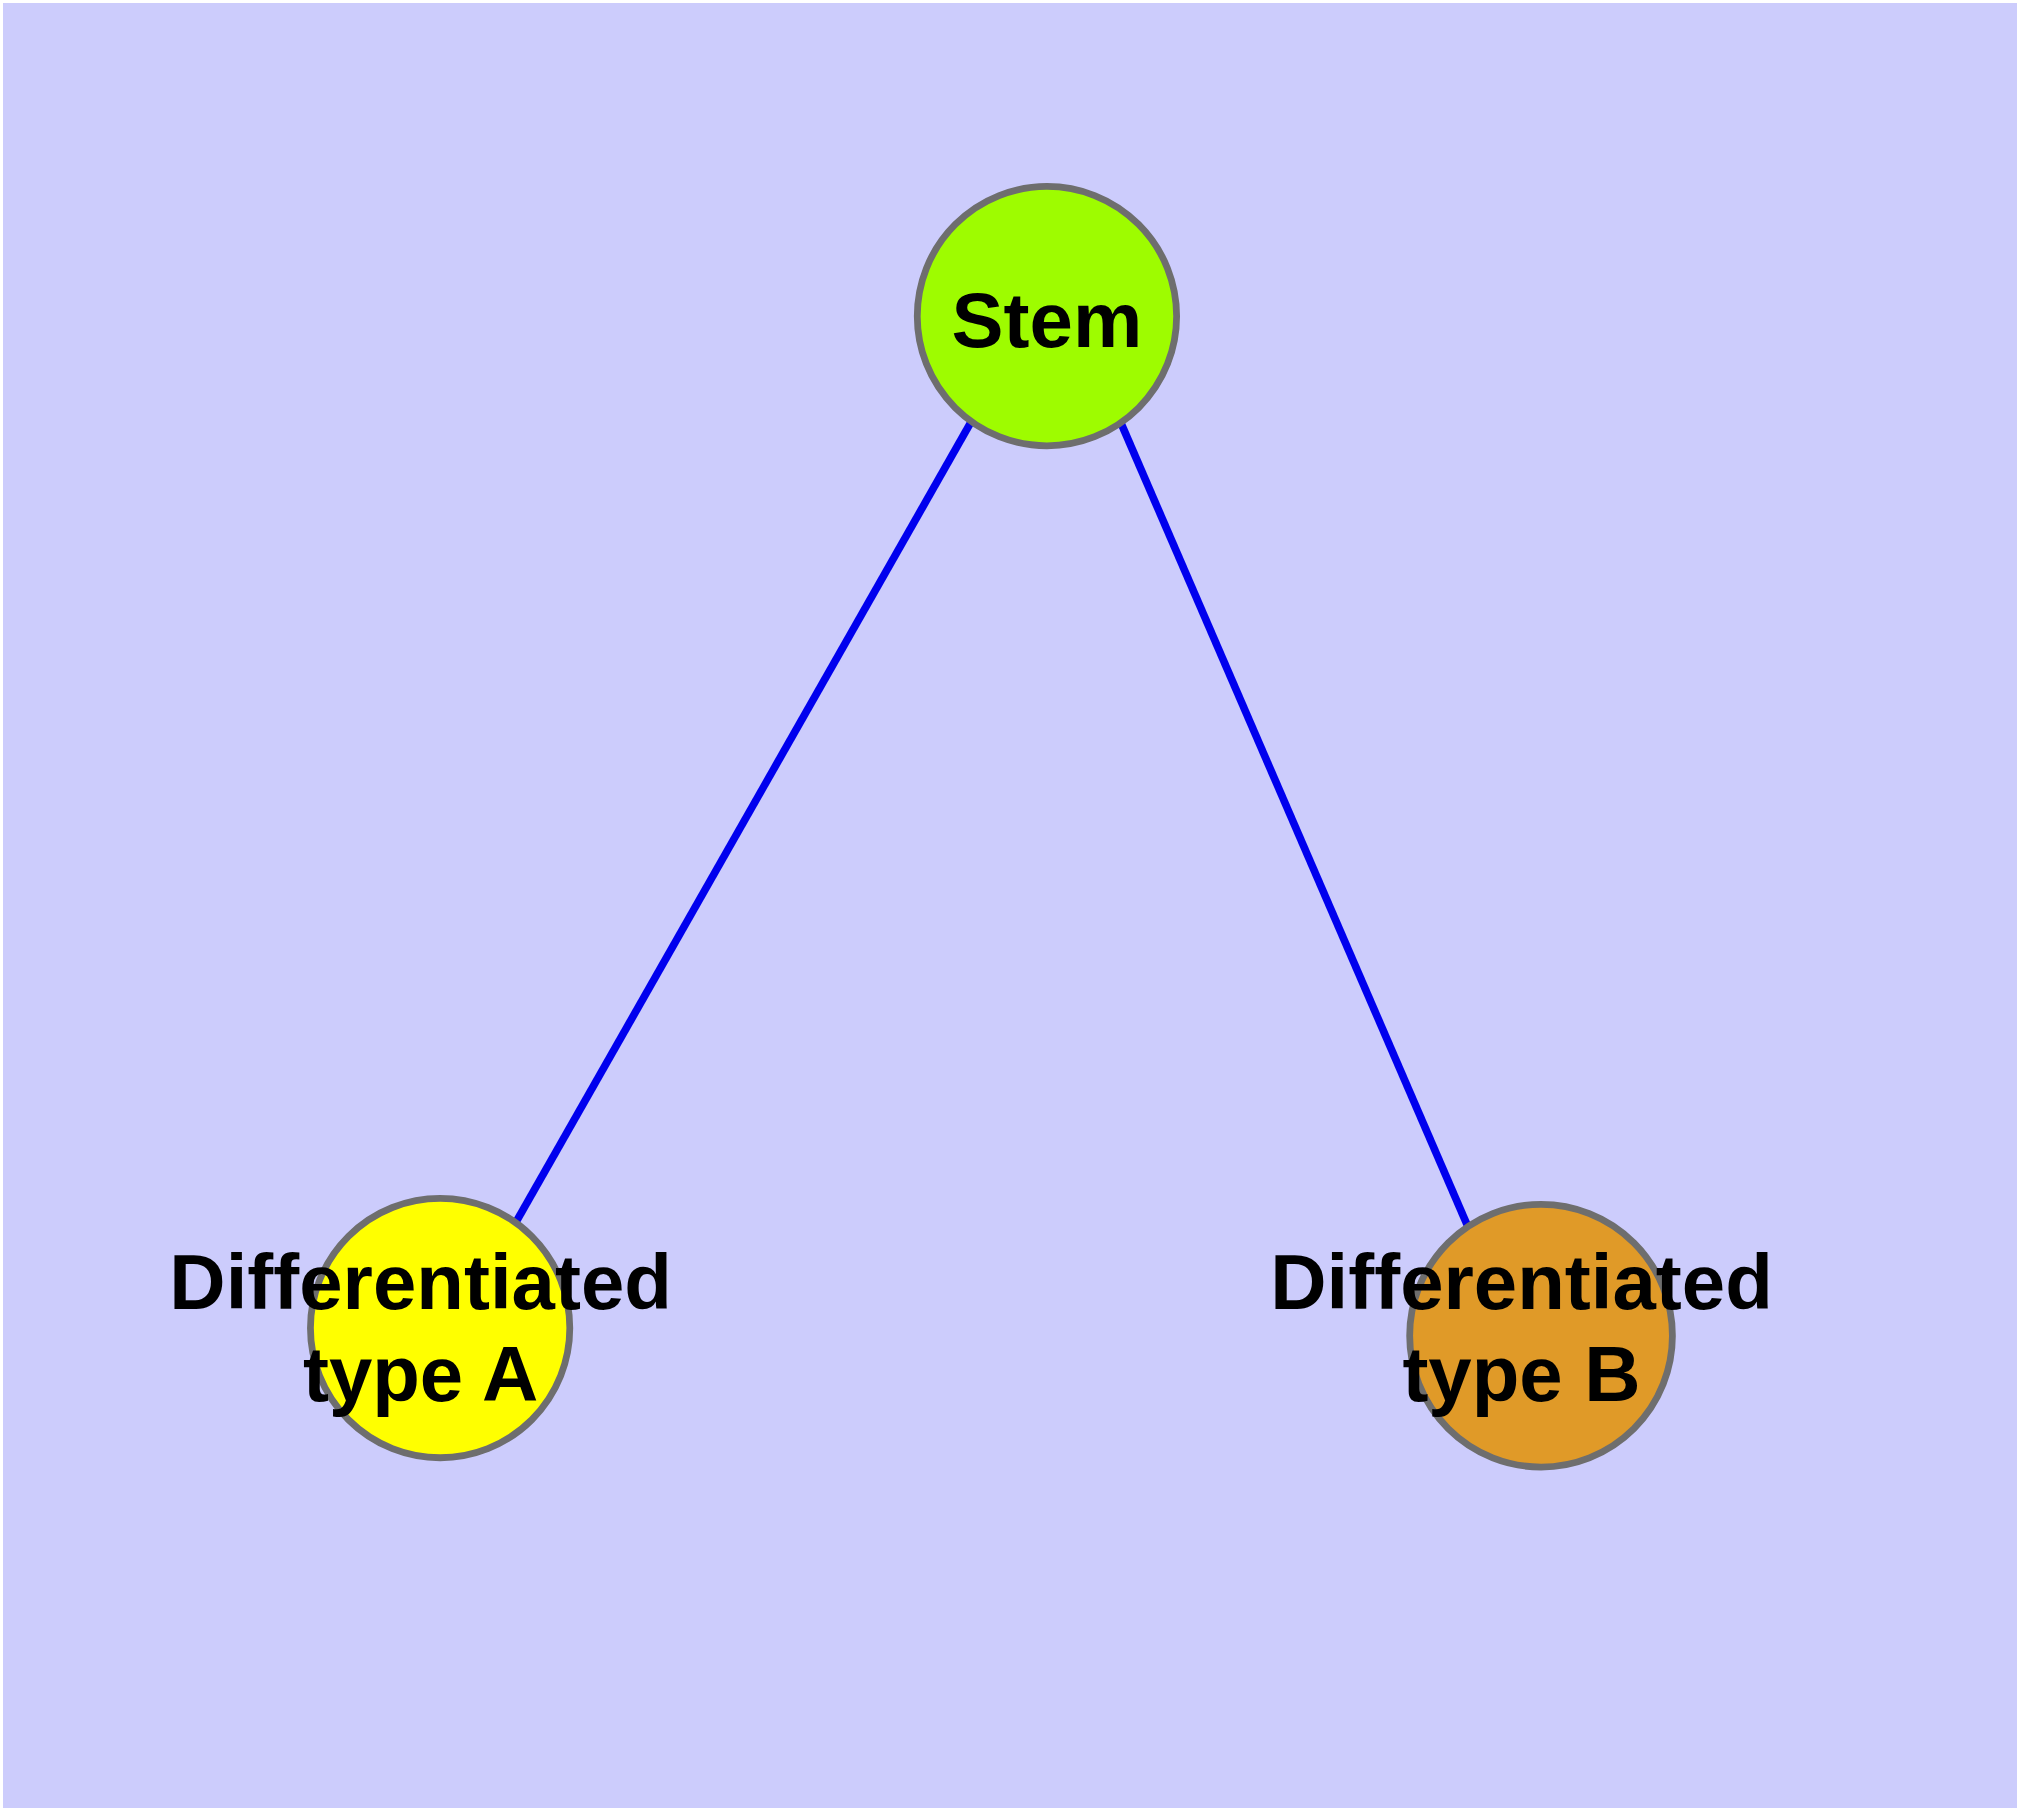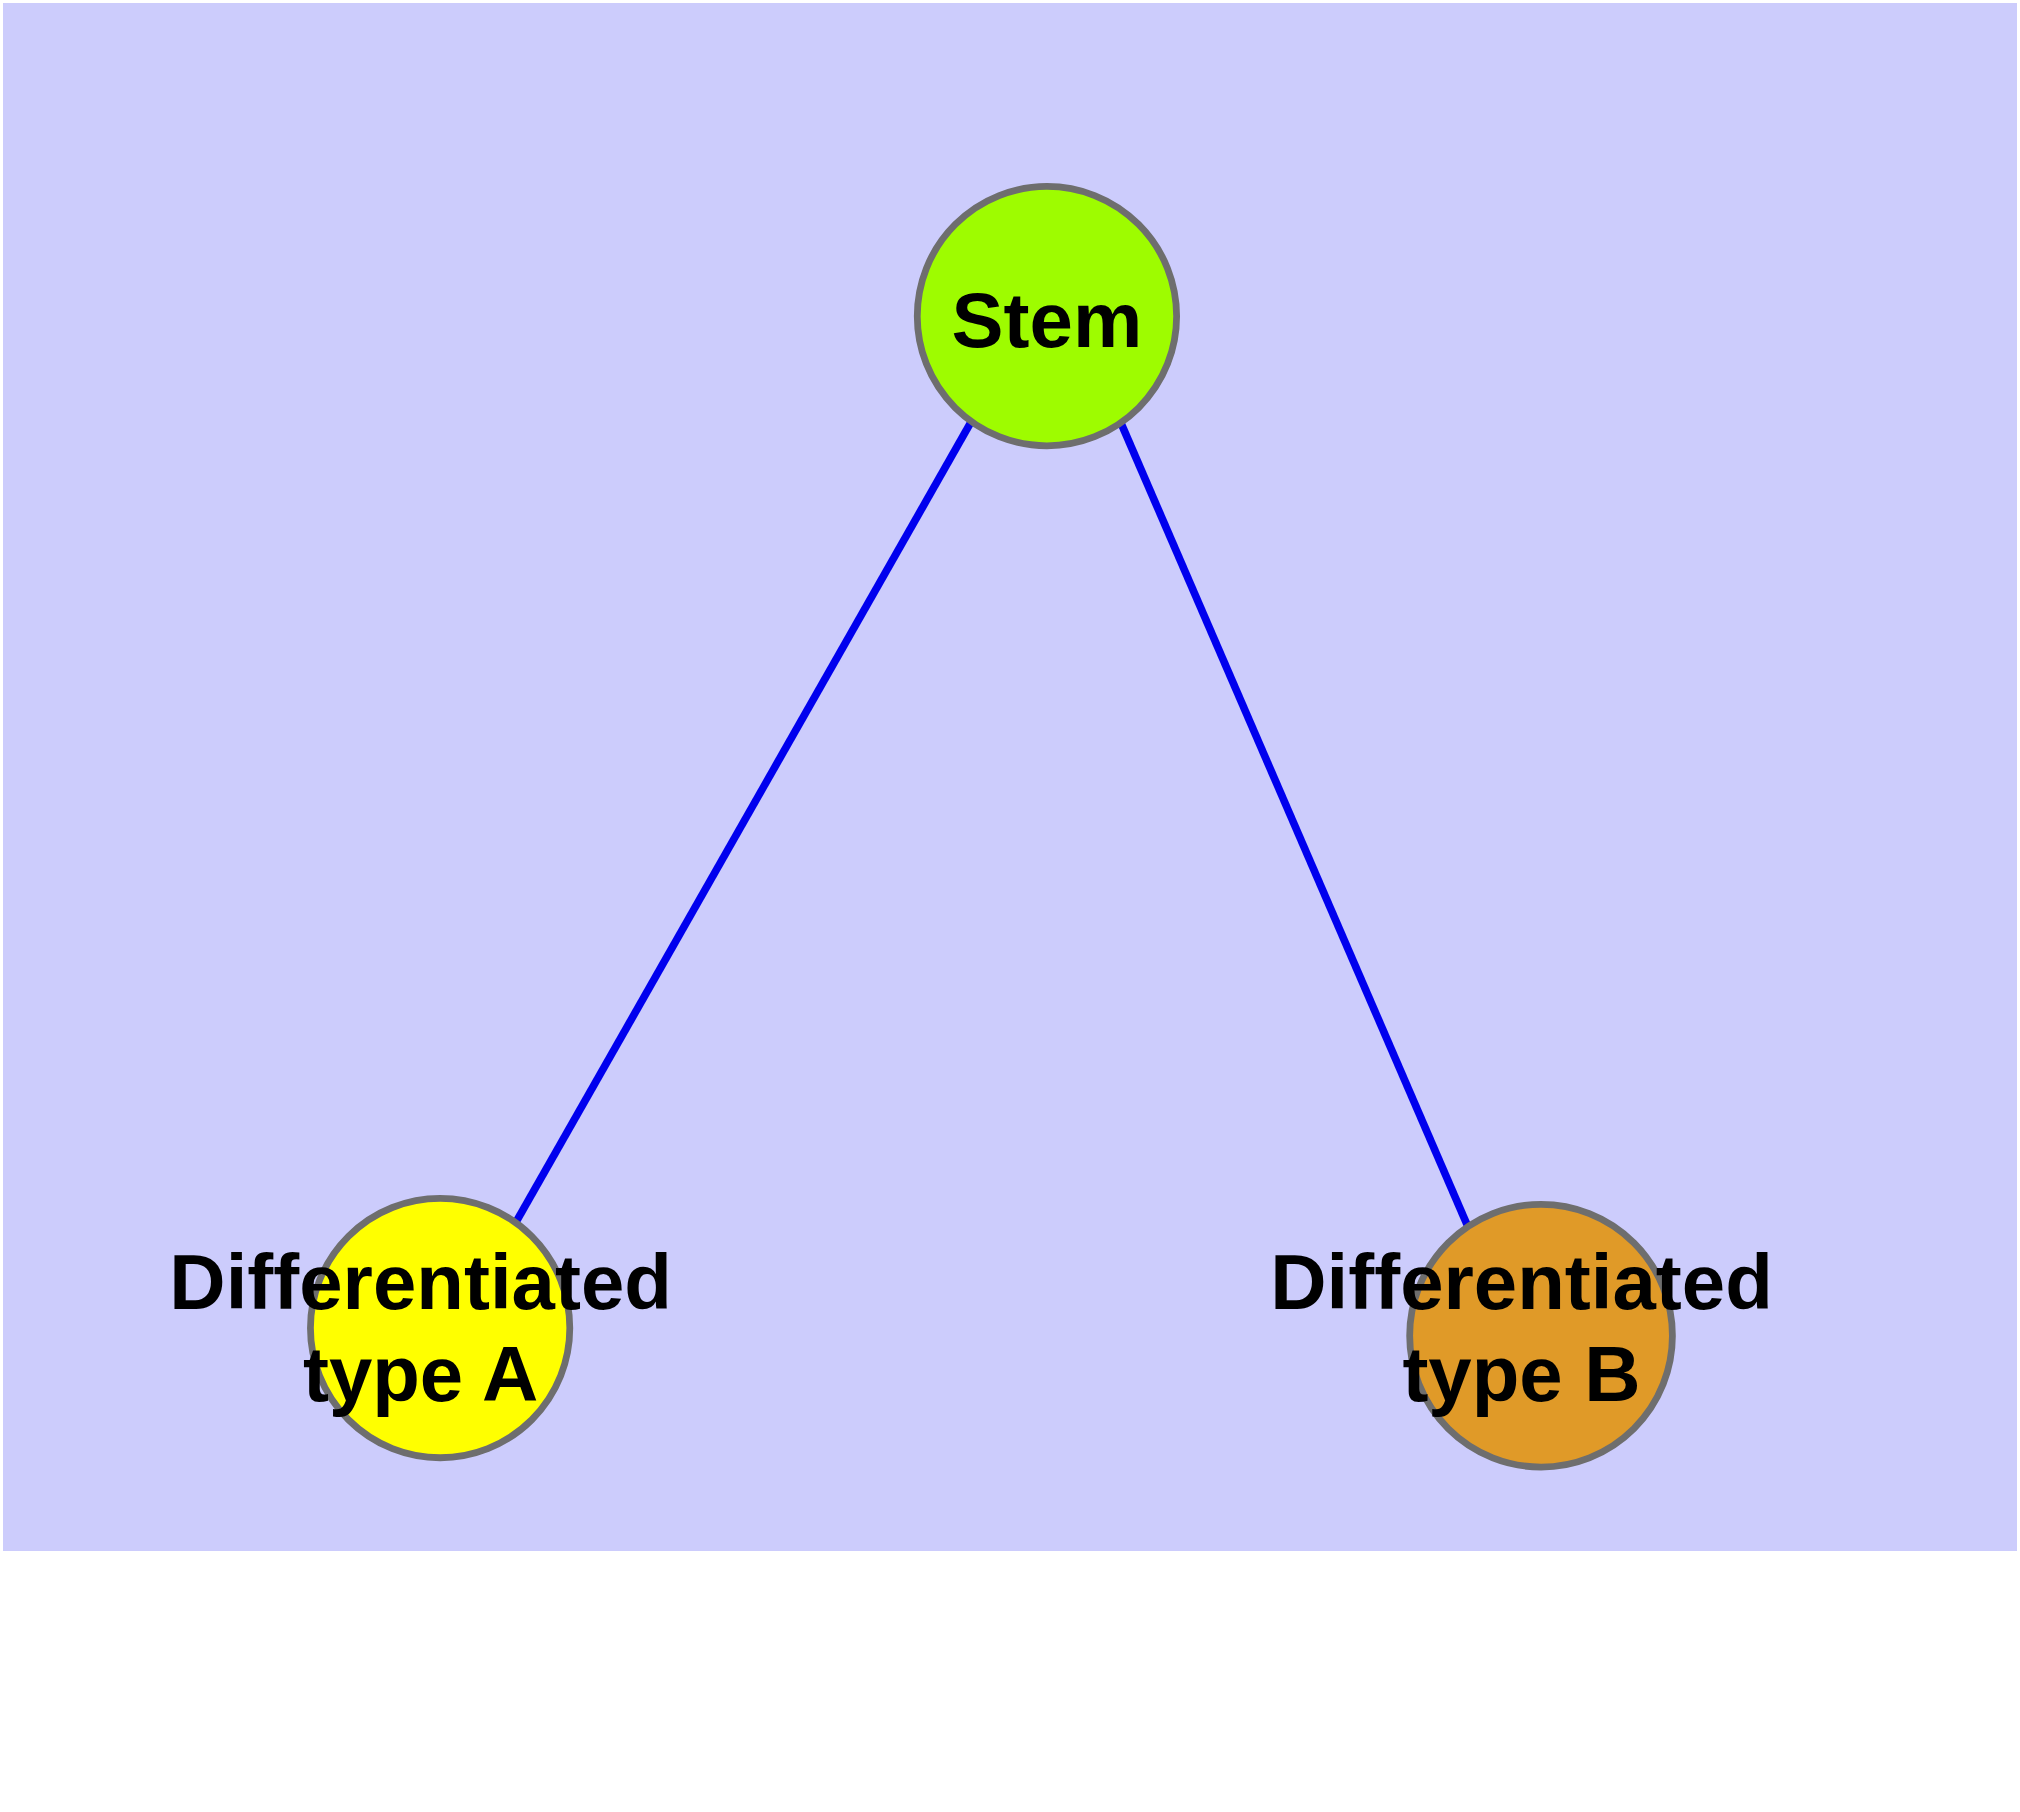--- a/index.html
+++ b/index.html
@@ -45,21 +45,21 @@
     font-size: 92px;
     fill: #000000;
     text-anchor: middle;
     dominant-baseline: auto;
     white-space: pre;
   }
 </style>
 </head>
 <body>
 
-<div id="canvas" style="width: 2021px; height: 1551px; background: rgb(255, 255, 255);">
+<div id="canvas" style="width: 2021px; height: 1812px; background: rgb(255, 255, 255);">
 
   <div id="plot-area" style="background: rgb(204, 204, 252);"></div>
 
   <svg id="graph-svg" viewBox="0 0 2384 2138" style="width: 2021px; height: 1812px;">
 
     <g>
       <line class="edge-line" x1="1146" y1="497" x2="608" y2="1443" stroke="#0000ee" stroke-width="9"></line>
       <line class="edge-line" x1="1321" y1="496" x2="1732" y2="1448" stroke="#0000ee" stroke-width="9"></line>
     </g>
 

